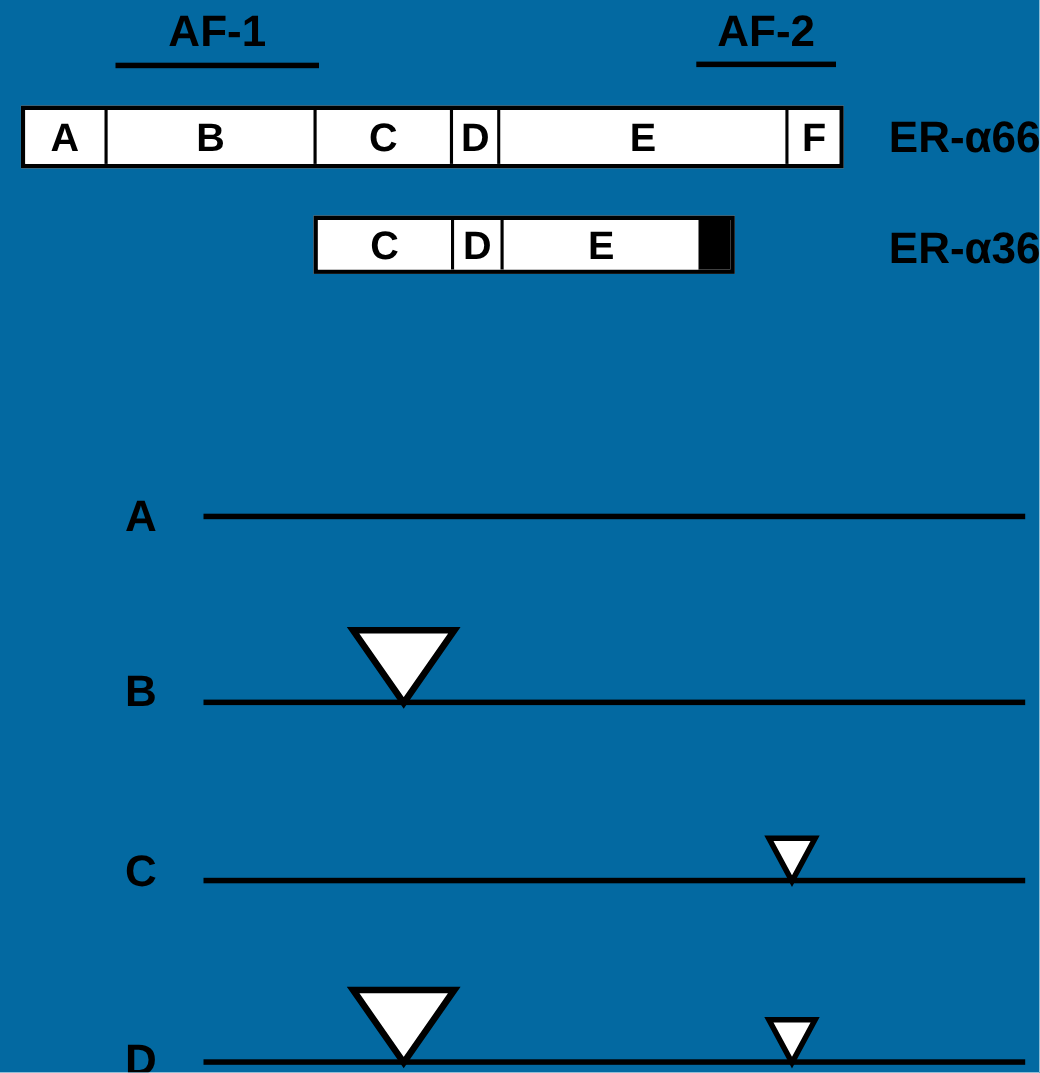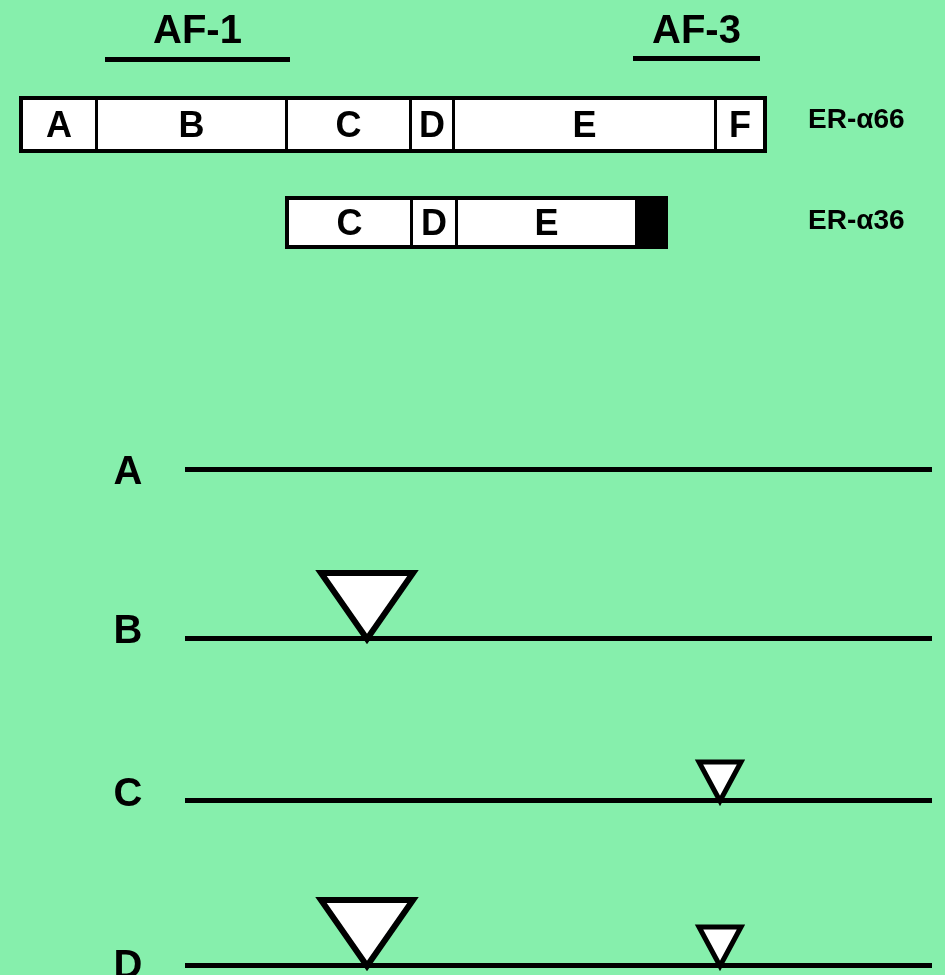--- a/index.html
+++ b/index.html
@@ -1,19 +1,19 @@
 <!DOCTYPE html>
 <html><head>
 <meta charset="utf-8">
 <style>
   html,body{margin:0;padding:0;background:#ffffff;}
   #stage{
     position:relative;
     width:945px;height:975px;
-    background:#86efac;
+    background:#0369a1;
     font-family:"Liberation Sans","DejaVu Sans",sans-serif;
     font-weight:bold;
     color:#000000;
     overflow:hidden;
     text-decoration:underline;
   }
   .abs{position:absolute;}
   .lbl{line-height:1;white-space:nowrap;}
   .af-label{font-size:40px;text-align:center;}
   .af-underline{height:5px;background:#000000;}
@@ -23,35 +23,35 @@
   }
   .cell{
     box-sizing:border-box;
     display:flex;align-items:center;justify-content:center;
     font-size:36px;
     border-right:3px solid #000000;
     background:#ffffff;
   }
   .cell.last{border-right:none;}
   .cell.black-cap{background:#000000;border-right:none;}
-  .bar-name{font-size:28px;}
+  .bar-name{font-size:40px;}
   .section-title{font-size:40px;}
   .iso-label{font-size:40px;width:40px;text-align:center;line-height:40px;}
   .iso-line{position:absolute;left:185px;width:747px;height:5px;background:#000000;}
   .tri-svg{position:absolute;}
 </style>
 </head>
 <body>
 
 <div id="stage">
 
   <div class="abs lbl af-label" style="left:105px;top:9px;width:185px;">AF-1</div>
   <div class="abs af-underline" style="left:105px;top:57px;width:185px;"></div>
 
-  <div class="abs lbl af-label" style="left:633px;top:9px;width:127px;">AF-3</div>
+  <div class="abs lbl af-label" style="left:633px;top:9px;width:127px;">AF-2</div>
   <div class="abs af-underline" style="left:633px;top:56px;width:127px;"></div>
 
   <div class="abs bar" style="left:19px;top:96px;width:740px;height:49px;">
     <div class="cell" style="width:75px;">A</div>
     <div class="cell" style="width:190px;">B</div>
     <div class="cell" style="width:124px;">C</div>
     <div class="cell" style="width:43px;">D</div>
     <div class="cell" style="width:262px;">E</div>
     <div class="cell last" style="width:46px;">F</div>
   </div>

